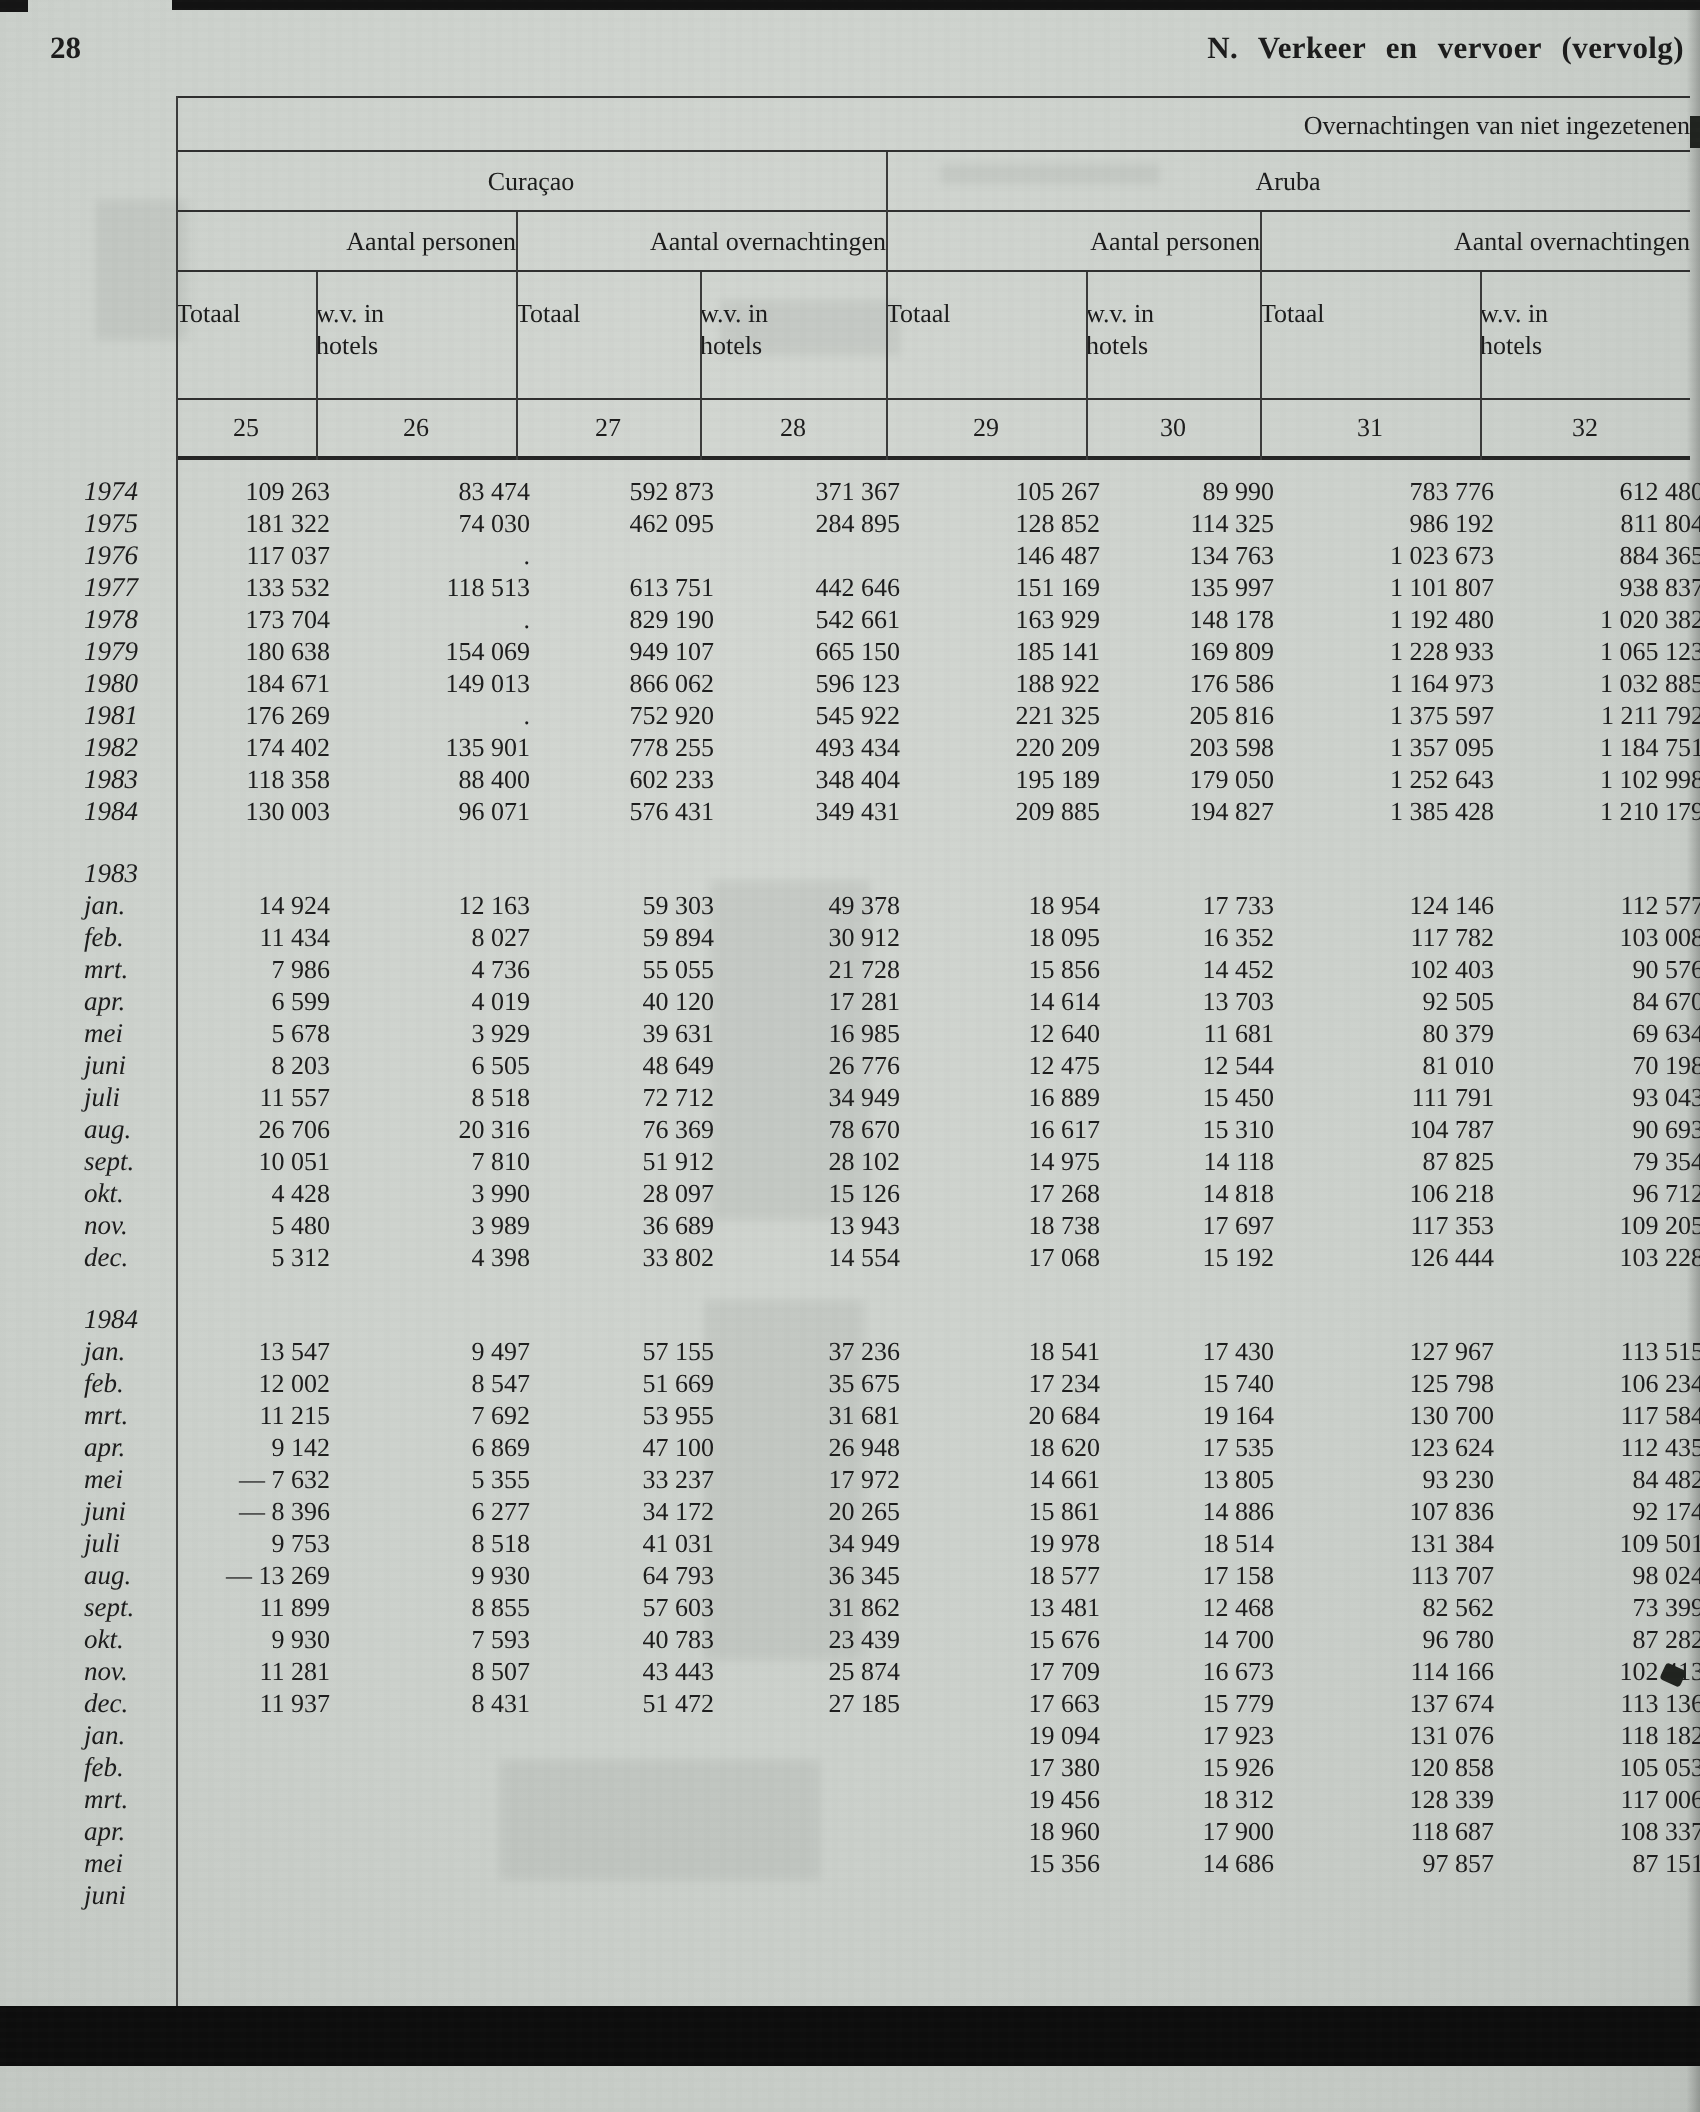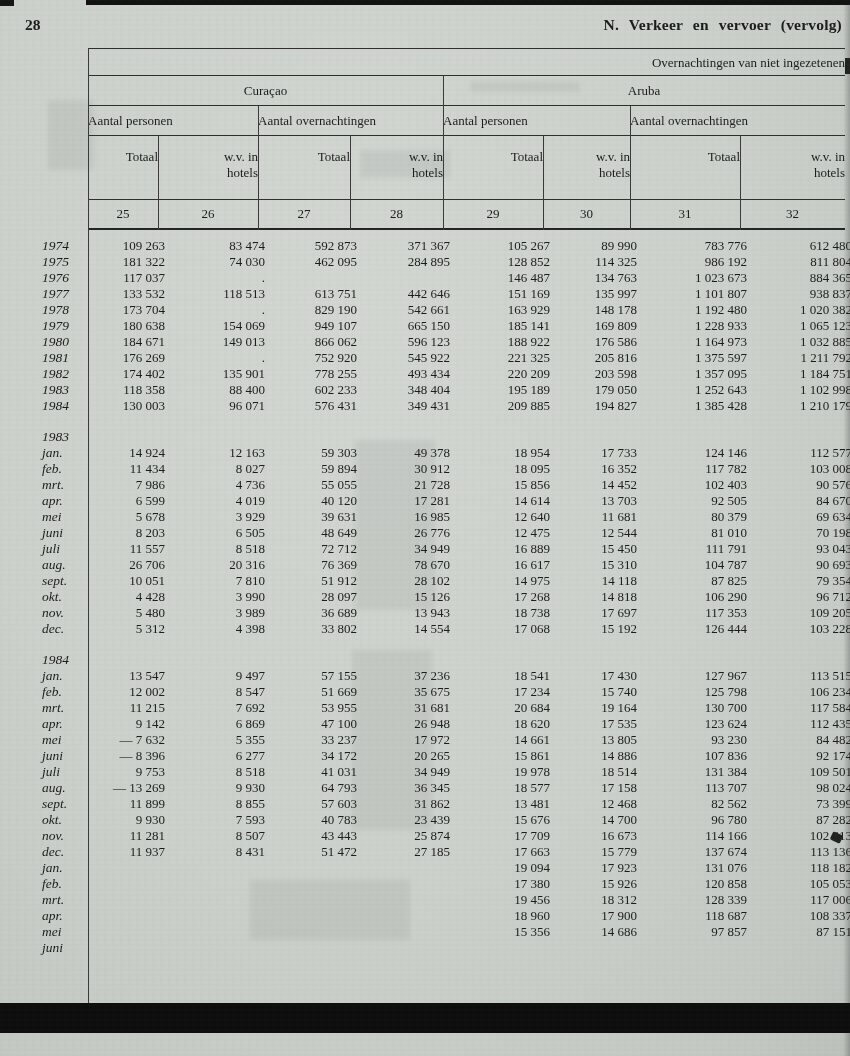--- a/index.html
+++ b/index.html
@@ -34,24 +34,24 @@
 
   .table-area { position:absolute; left:0; top:48px; width:845px; z-index:2; }
 
   .grid { display:grid; grid-template-columns:88px 70px 100px 92px 93px 100px 87px 110px 105px; }
   .cell { font-size:13px; }
 
   .hr1 .main-h { grid-column:2/10; border-top:1px solid #2e2e2e; border-bottom:1px solid #2e2e2e;
     height:28px; line-height:27px; text-align:right; }
   .hr2 .gh { border-bottom:1px solid #2e2e2e; height:30px; line-height:30px; text-align:center; }
   .gh-cur { grid-column:2/6; } .gh-aru { grid-column:6/10; }
-  .hr3 .sg { border-bottom:1px solid #2e2e2e; height:30px; line-height:30px; text-align:left; }
+  .hr3 .sg { border-bottom:1px solid #2e2e2e; height:30px; line-height:30px; text-align:right; }
   .sg1 { grid-column:2/4; } .sg2 { grid-column:4/6; } .sg3 { grid-column:6/8; } .sg4 { grid-column:8/10; }
   .hr4 .cell { border-bottom:1px solid #2e2e2e; height:64px; padding-top:13px;
-    text-align:right; white-space:pre-line; line-height:16px; }
+    text-align:left; white-space:pre-line; line-height:16px; }
   .hr5 .cell { border-bottom:2.5px solid #242424; height:30px; line-height:28px; text-align:center; }
   .col-1{grid-column:2} .col-2{grid-column:3} .col-3{grid-column:4} .col-4{grid-column:5}
   .col-5{grid-column:6} .col-6{grid-column:7} .col-7{grid-column:8} .col-8{grid-column:9}
 
   .vline { position:absolute; width:1px; background:#3a3a3a; }
   .v-main { left:88px;  top:0;    height:955px; }
   .v-g    { left:443px; top:28px; height:154px; }
   .v-s1   { left:258px; top:58px; height:124px; }
   .v-s2   { left:630px; top:58px; height:124px; }
   .v-c1   { left:158px; top:88px; height:94px; }
@@ -355,21 +355,21 @@
           <div class="cell num">79 354</div>
         </div>
         <div class="grid trow">
           <div class="cell label-cell">okt.</div>
           <div class="cell num">4 428</div>
           <div class="cell num">3 990</div>
           <div class="cell num">28 097</div>
           <div class="cell num">15 126</div>
           <div class="cell num">17 268</div>
           <div class="cell num">14 818</div>
-          <div class="cell num">106 290</div>
+          <div class="cell num">106 218</div>
           <div class="cell num">96 712</div>
         </div>
         <div class="grid trow">
           <div class="cell label-cell">nov.</div>
           <div class="cell num">5 480</div>
           <div class="cell num">3 989</div>
           <div class="cell num">36 689</div>
           <div class="cell num">13 943</div>
           <div class="cell num">18 738</div>
           <div class="cell num">17 697</div>

